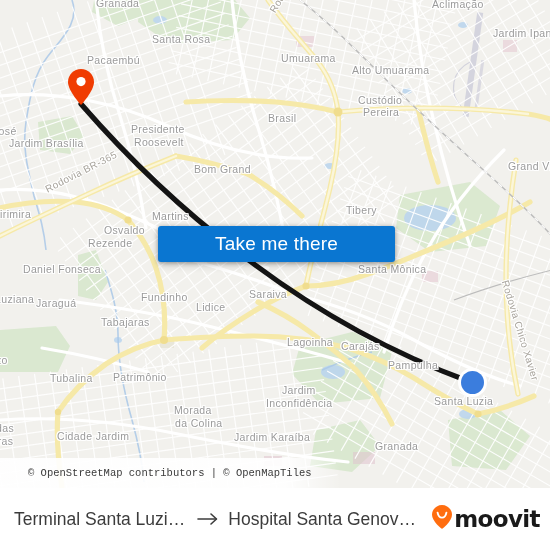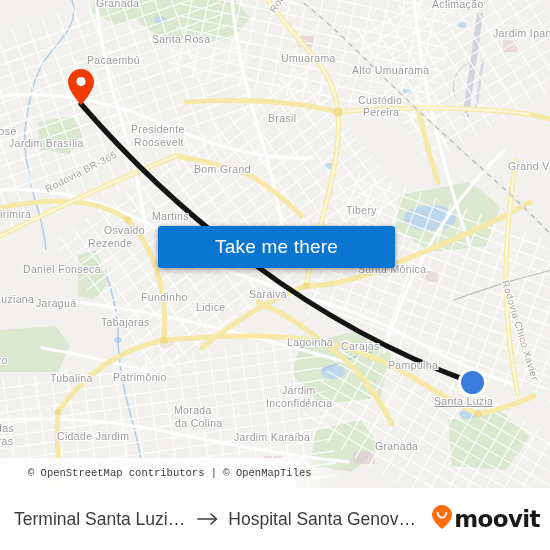--- a/index.html
+++ b/index.html
@@ -74,21 +74,21 @@
     background: #3b7ddd;
     box-shadow: 0 0 0 3px #ffffff;
   }
 
   
   #take-me-there {
     position: absolute;
     left: 158px;
     top: 226px;
     width: 237px;
-    height: 42px;
+    height: 36px;
     background: #0a76d1;
     border: none;
     border-radius: 3px;
     color: #ffffff;
     font-family: "Liberation Sans", sans-serif;
     font-size: 19px;
     letter-spacing: .2px;
     cursor: pointer;
     box-shadow: 0 1px 4px rgba(0,0,0,.32), 0 3px 9px rgba(0,0,0,.16);
     display: flex;
@@ -379,21 +379,21 @@
         <div class="maplabel" style="left: 36px; top: 298px;">Jaraguá</div>
         <div class="maplabel" style="left: -5px; top: 294px;">Luziana</div>
         <div class="maplabel" style="left: 101px; top: 317px;">Tabajaras</div>
         <div class="maplabel" style="left: 287px; top: 337px;">Lagoinha</div>
         <div class="maplabel" style="left: 341px; top: 341px;">Carajás</div>
         <div class="maplabel" style="left: 388px; top: 360px;">Pampulha</div>
         <div class="maplabel" style="left: 50px; top: 373px;">Tubalina</div>
         <div class="maplabel" style="left: 113px; top: 372px;">Patrimônio</div>
         <div class="maplabel" style="left: 282px; top: 385px;">Jardim</div>
         <div class="maplabel" style="left: 266px; top: 398px;">Inconfidência</div>
-        <div class="maplabel" style="left: 434px; top: 396px; text-decoration: underline;">Santa Luzia</div>
+        <div class="maplabel" style="left: 434px; top: 396px;">Santa Luzia</div>
         <div class="maplabel" style="left: 174px; top: 405px;">Morada</div>
         <div class="maplabel" style="left: 175px; top: 418px;">da Colina</div>
         <div class="maplabel" style="left: 57px; top: 431px;">Cidade Jardim</div>
         <div class="maplabel" style="left: 234px; top: 432px;">Jardim Karaíba</div>
         <div class="maplabel" style="left: 375px; top: 441px;">Granada</div>
         <div class="maplabel" style="left: -4px; top: 423px;">das</div>
         <div class="maplabel" style="left: -5px; top: 436px;">iras</div>
         <div class="maplabel" style="left: -4px; top: 355px;">zo</div>
       </div>
 

